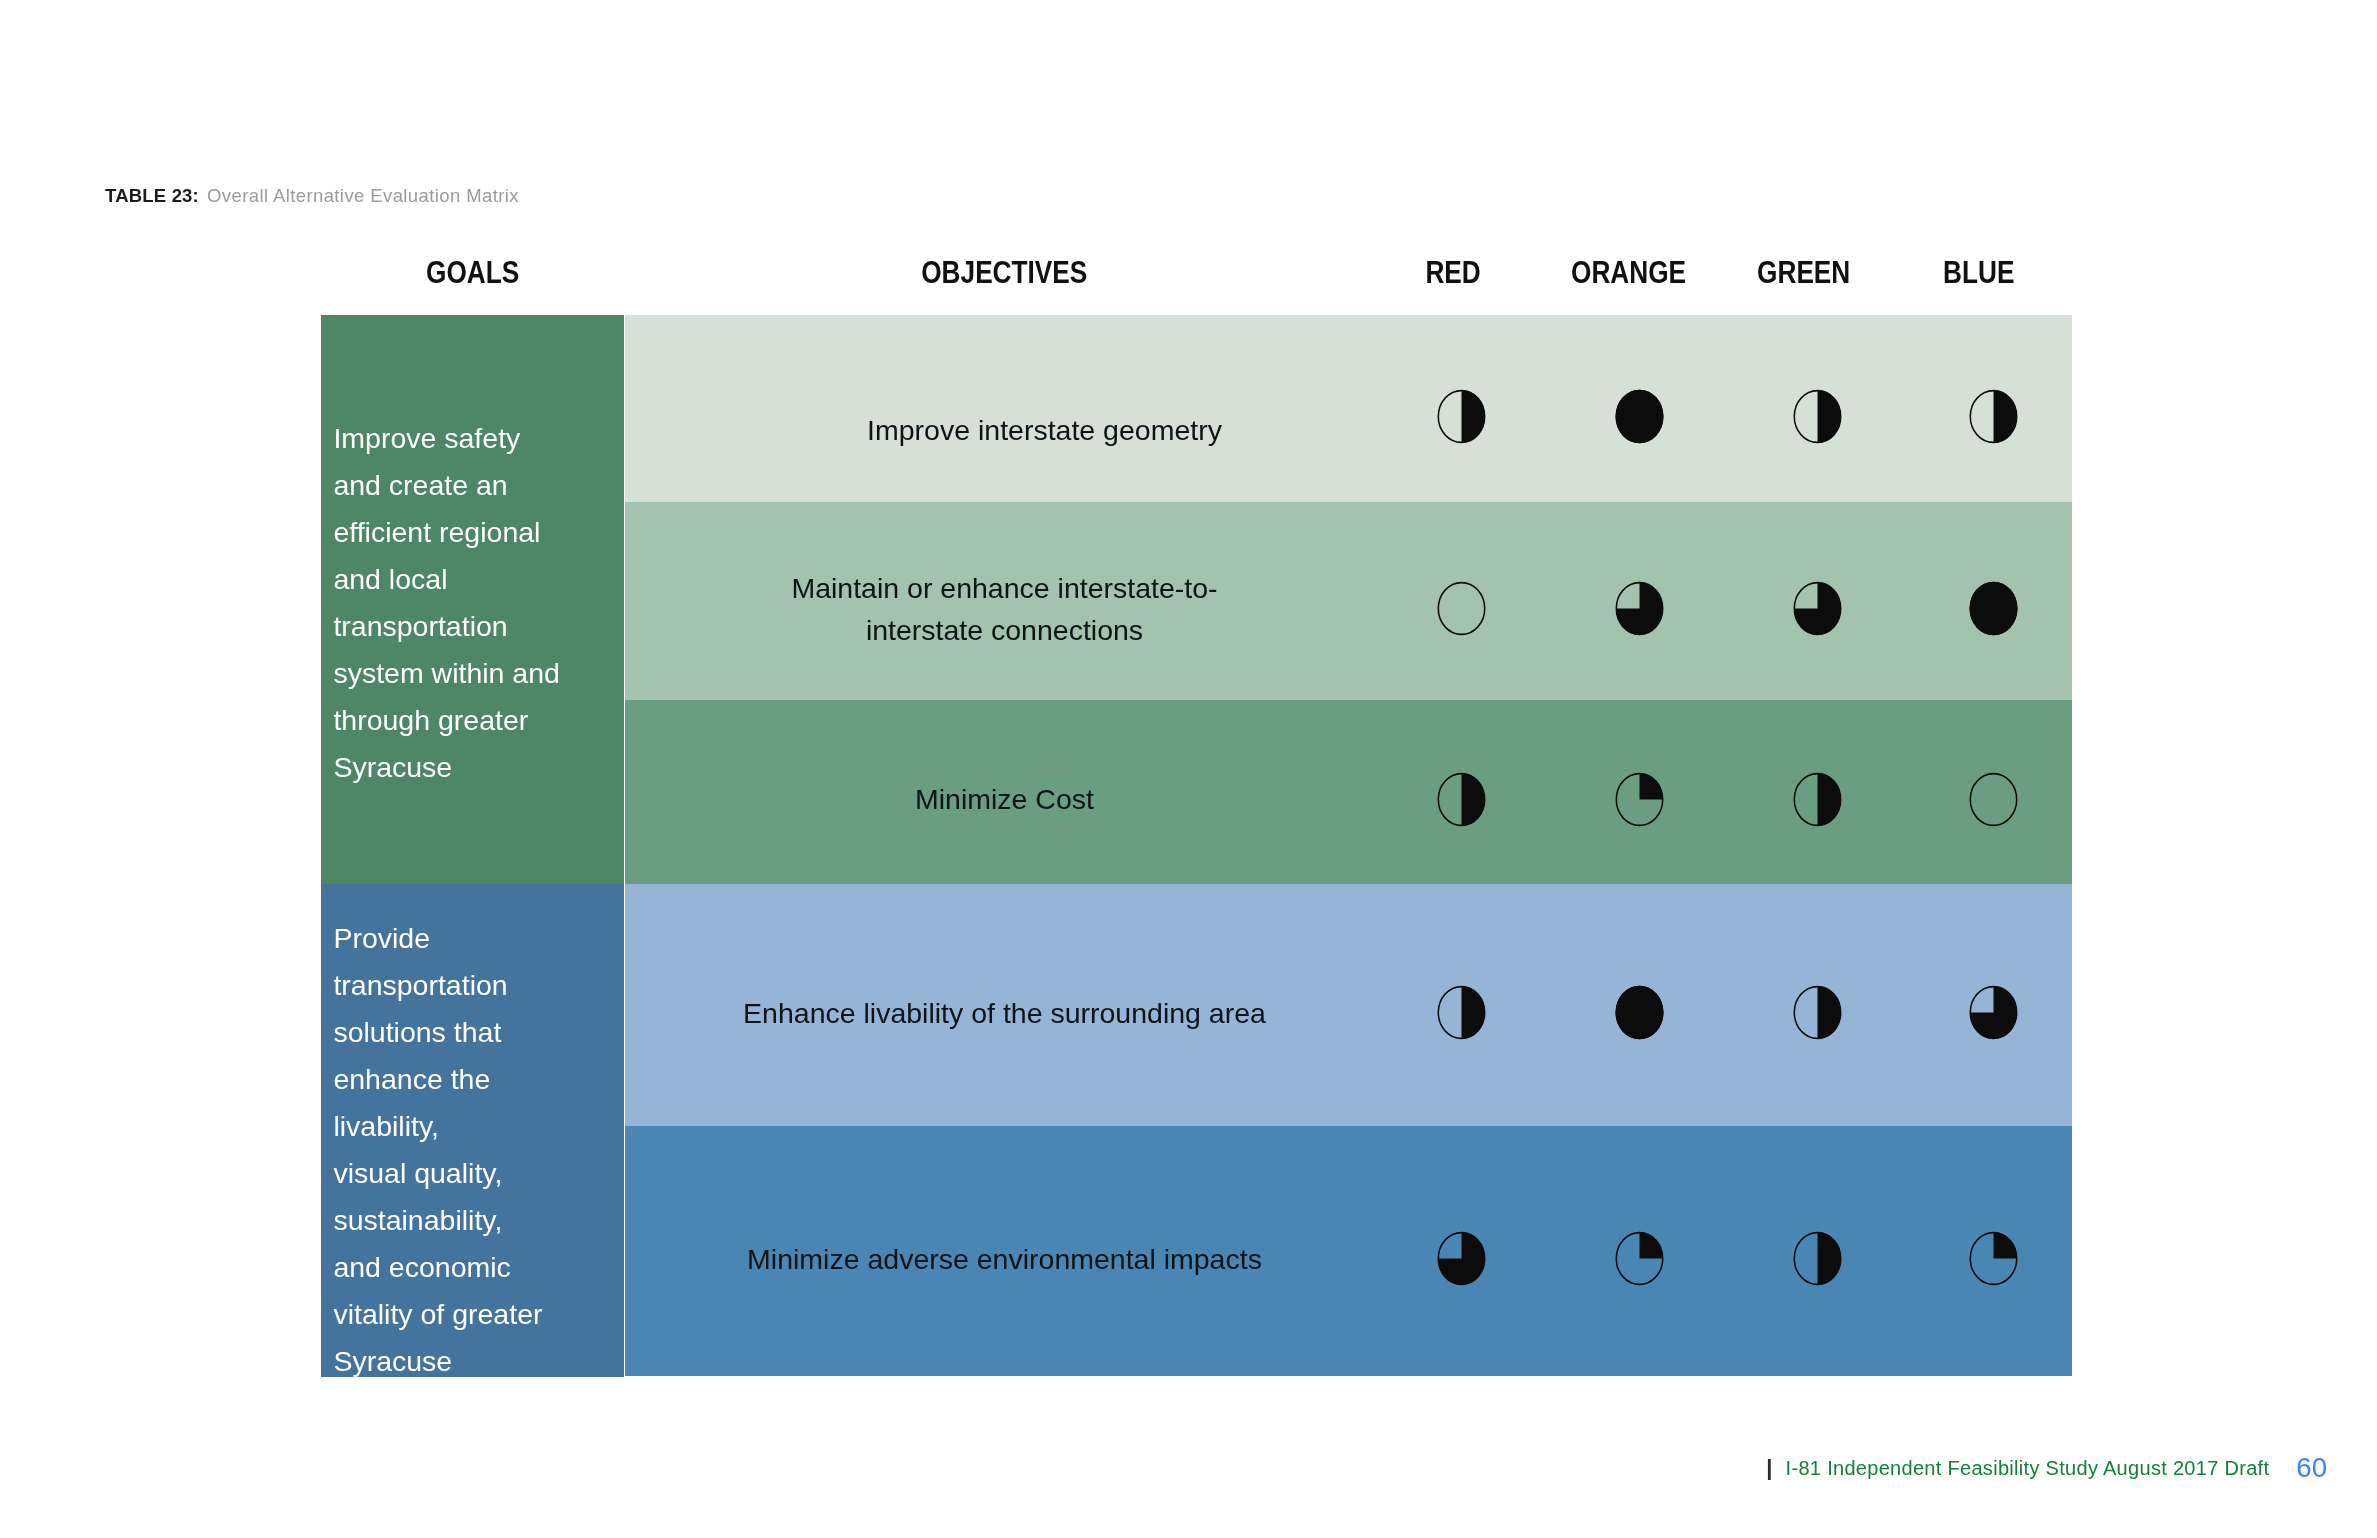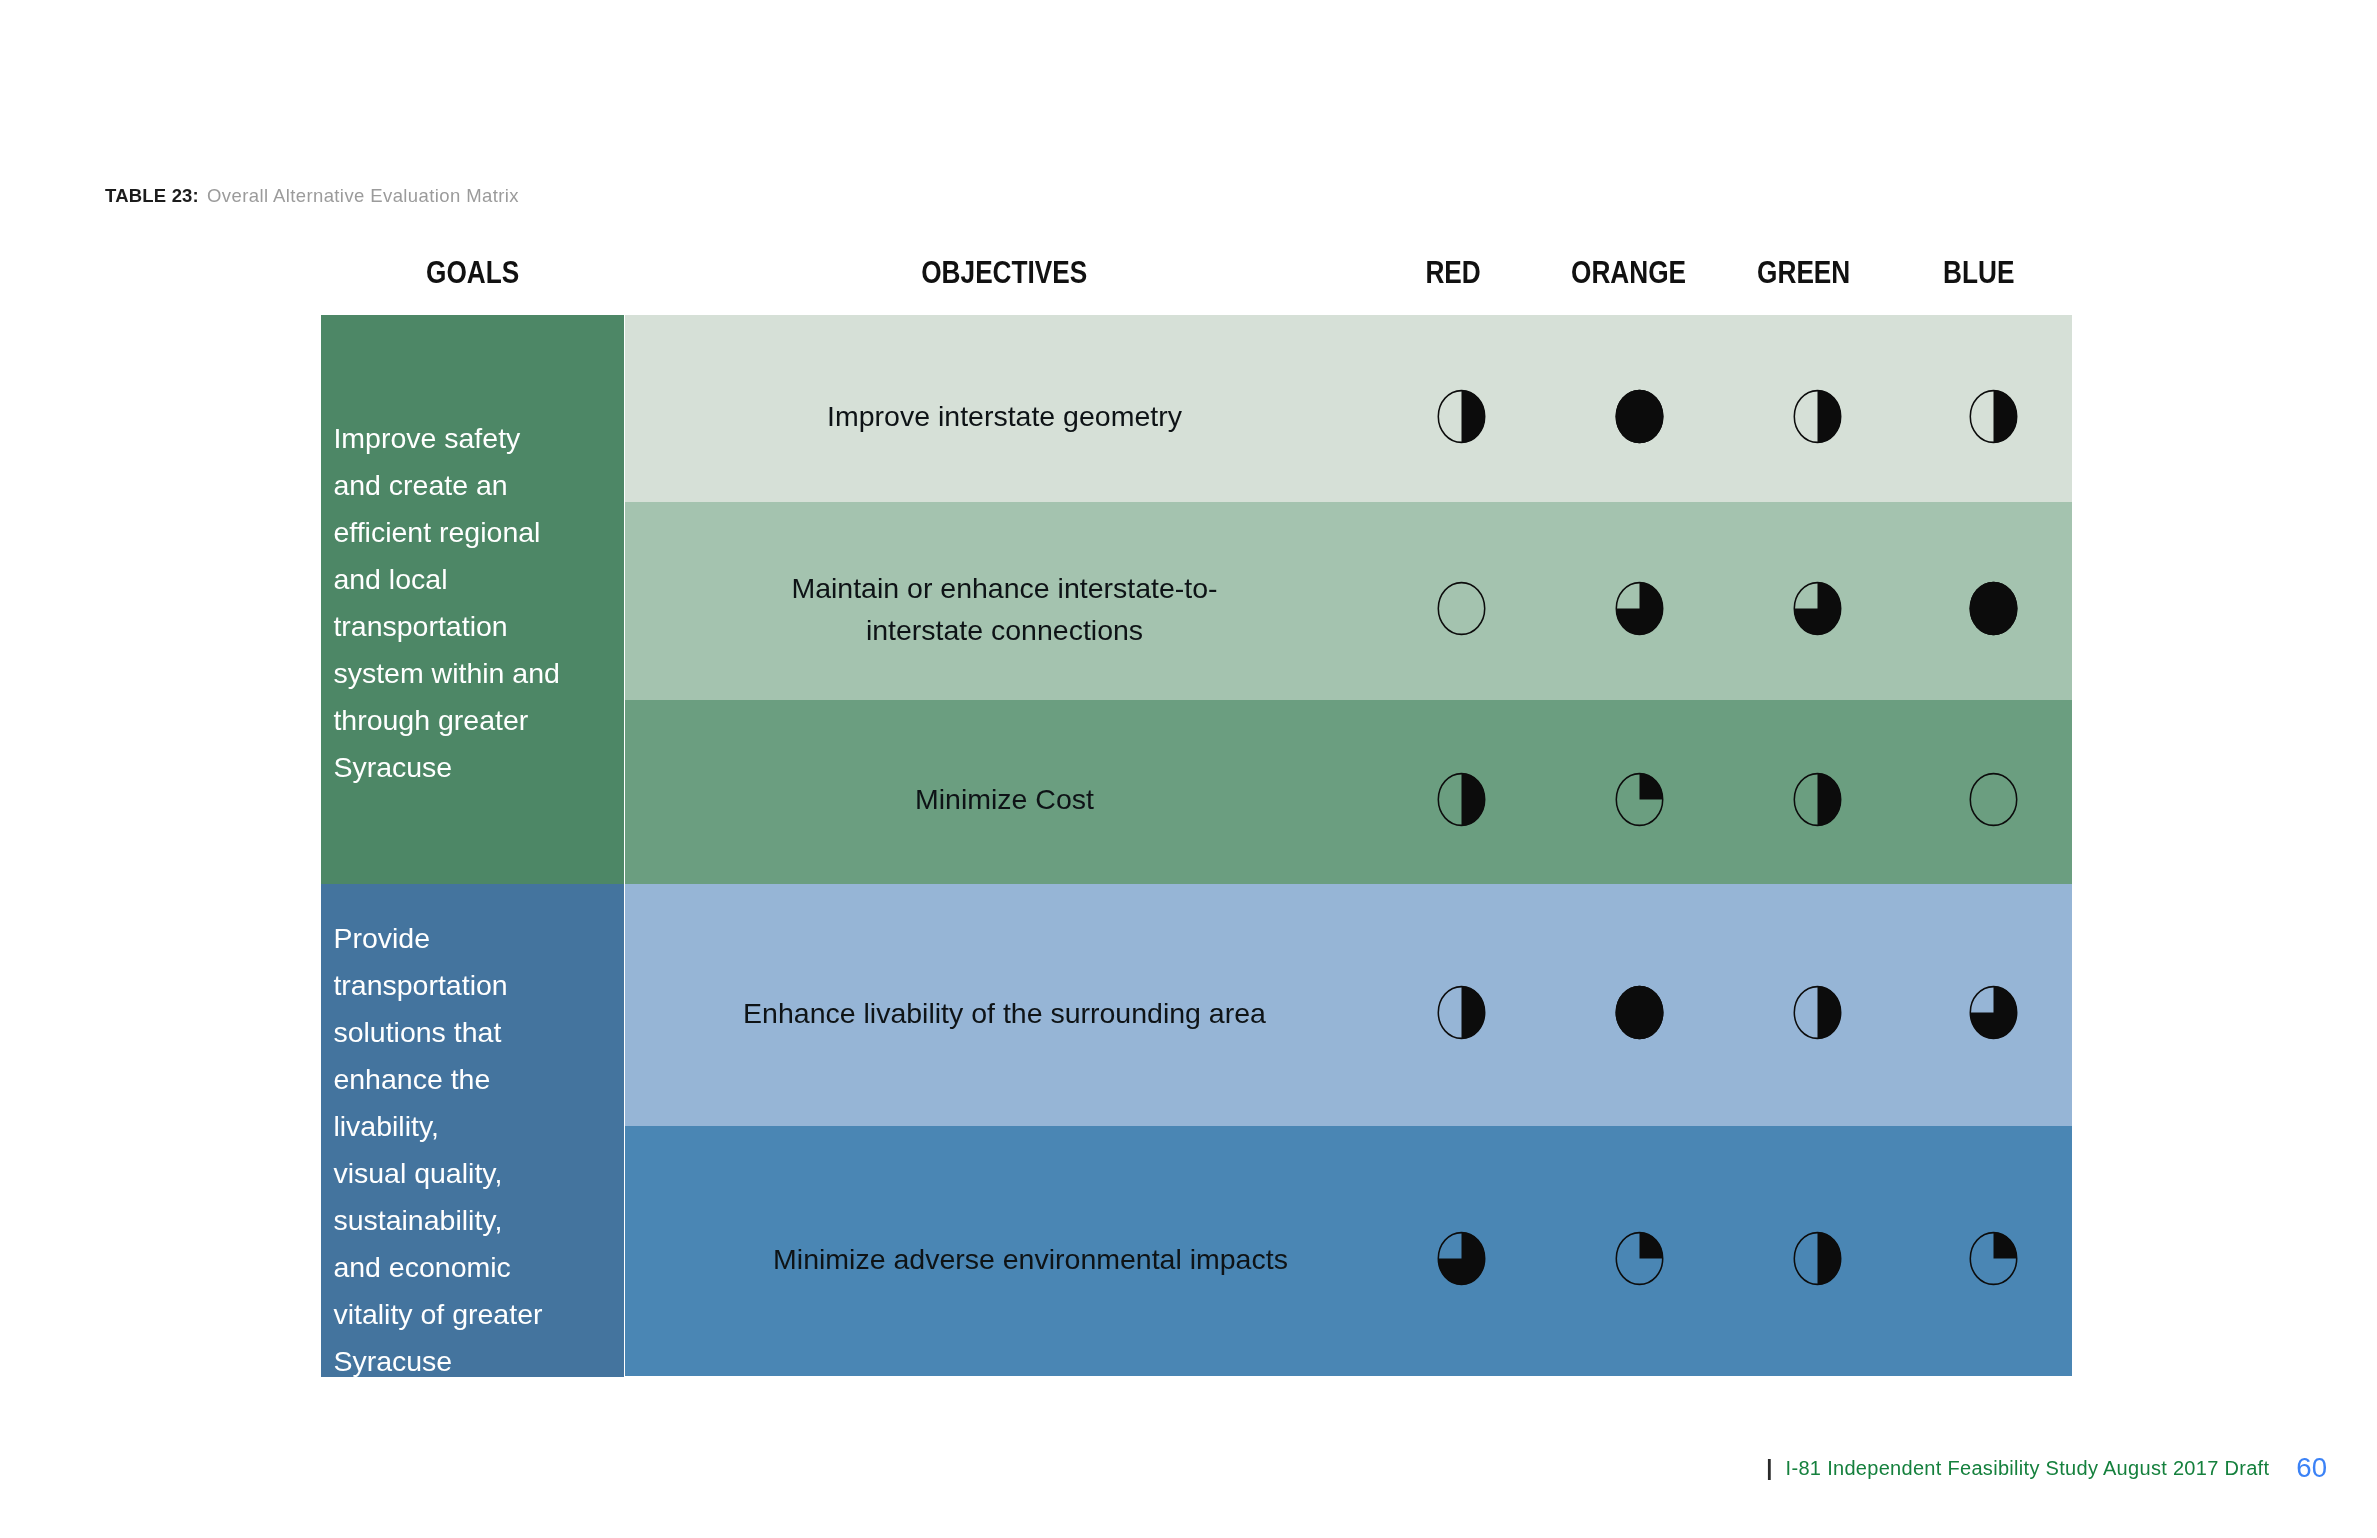--- a/index.html
+++ b/index.html
@@ -39,21 +39,21 @@
   <div class="doc-title">
     <span class="doc-title-label">TABLE 23:</span>
     <span class="doc-title-text">Overall Alternative Evaluation Matrix</span>
   </div>
 
   <div class="col-hdr" style="left:378px;width:190px;"><span>GOALS</span></div>
   <div class="col-hdr" style="left:885px;width:238px;"><span>OBJECTIVES</span></div>
 
   <div id="matrix">
       <div class="band" style="top: 315px; height: 187px; background: rgb(214, 224, 215);"></div>
-      <div class="objective" style="top: 395px;">
+      <div class="objective" style="top: 409px; margin-left: 40px;">
         <div>Improve interstate geometry</div>
       </div>
       <svg class="ball" viewBox="0 0 100 100" preserveAspectRatio="none" style="left: 1436px; top: 388px;">
         <circle cx="50" cy="50" r="45.5" fill="none" stroke="#0c0c0c" stroke-width="3"></circle>
         <path d="M50,4 A46,46 0 0 1 50,96 L50,4 Z" fill="#0c0c0c"></path>
       </svg>
       <svg class="ball" viewBox="0 0 100 100" preserveAspectRatio="none" style="left: 1614px; top: 388px;">
         <circle cx="50" cy="50" r="45.5" fill="none" stroke="#0c0c0c" stroke-width="3"></circle>
         <circle cx="50" cy="50" r="47" fill="#0c0c0c"></circle>
       </svg>
@@ -118,21 +118,21 @@
       </svg>
       <svg class="ball" viewBox="0 0 100 100" preserveAspectRatio="none" style="left: 1792px; top: 984px;">
         <circle cx="50" cy="50" r="45.5" fill="none" stroke="#0c0c0c" stroke-width="3"></circle>
         <path d="M50,4 A46,46 0 0 1 50,96 L50,4 Z" fill="#0c0c0c"></path>
       </svg>
       <svg class="ball" viewBox="0 0 100 100" preserveAspectRatio="none" style="left: 1968px; top: 984px;">
         <circle cx="50" cy="50" r="45.5" fill="none" stroke="#0c0c0c" stroke-width="3"></circle>
         <path d="M50,50 L50,4 A46,46 0 1 1 4,50 L50,50 Z" fill="#0c0c0c"></path>
       </svg>
       <div class="band" style="top: 1126px; height: 250px; background: rgb(74, 134, 180);"></div>
-      <div class="objective" style="top: 1238px; padding-left: 26px;">
+      <div class="objective" style="top: 1238px;">
         <div>Minimize adverse environmental impacts</div>
       </div>
       <svg class="ball" viewBox="0 0 100 100" preserveAspectRatio="none" style="left: 1436px; top: 1230px;">
         <circle cx="50" cy="50" r="45.5" fill="none" stroke="#0c0c0c" stroke-width="3"></circle>
         <path d="M50,50 L50,4 A46,46 0 1 1 4,50 L50,50 Z" fill="#0c0c0c"></path>
       </svg>
       <svg class="ball" viewBox="0 0 100 100" preserveAspectRatio="none" style="left: 1614px; top: 1230px;">
         <circle cx="50" cy="50" r="45.5" fill="none" stroke="#0c0c0c" stroke-width="3"></circle>
         <path d="M50,50 L50,4 A46,46 0 0 1 96,50 L50,50 Z" fill="#0c0c0c"></path>
       </svg>

